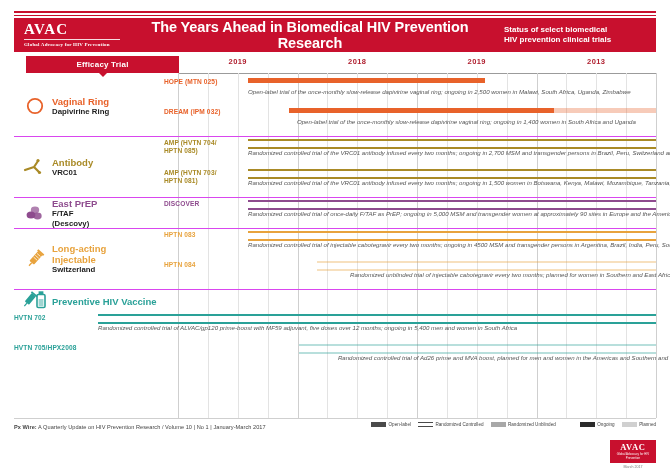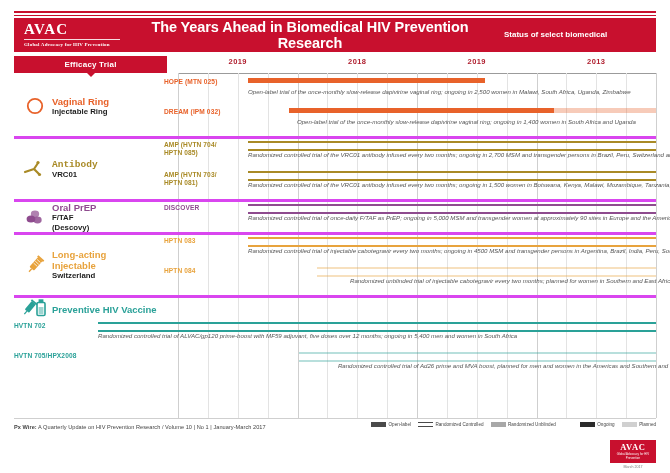--- a/index.html
+++ b/index.html
@@ -90,21 +90,21 @@
   
   .axis-head {
     position: absolute;
     left: 14px;
     top: 56px;
     width: 642px;
     height: 20px;
   }
   .efficacy-tab {
     position: absolute;
-    left: 0;
+    left: 12px;
     top: 0;
     width: 153px;
     height: 17px;
     background: #c8102e;
     color: #fff;
     font-size: 8px;
     font-weight: 700;
     display: flex;
     align-items: center;
     justify-content: center;
@@ -166,21 +166,21 @@
 
   
   .sections {
     position: absolute;
     left: 14px;
     top: 76px;
     width: 642px;
   }
   .section {
     position: relative;
-    border-bottom: 3px solid #d946ef;
+    border-bottom: 1px solid #d946ef;
     display: flex;
   }
   .section:last-child { border-bottom: none; flex-direction: column; }
 
   .sec-left {
     width: 150px;
     flex: none;
     position: relative;
     display: flex;
     align-items: center;
@@ -345,20 +345,21 @@
 
   <div class="banner">
     <div class="logo">
       <div class="logo-mark">AVAC</div>
       <div class="logo-rule"></div>
       <div class="logo-tag">Global Advocacy for HIV Prevention</div>
     </div>
     <div class="banner-title">The Years Ahead in Biomedical HIV Prevention Research</div>
     <div class="banner-status">
       <div>Status of select biomedical</div>
+      <div>HIV prevention clinical trials</div>
     </div>
   </div>
 
   <div class="axis-head">
     <div class="efficacy-tab">Efficacy Trial</div>
     <div class="year-labels" id="year-labels">
         <div class="year-label">2019</div>
         <div class="year-label">2018</div>
         <div class="year-label">2019</div>
         <div class="year-label">2013</div>
@@ -389,21 +390,21 @@
   <div class="sections" id="sections">
       <div class="section">
         <div class="sec-left">
           <div class="sec-icon">
             <svg width="20" height="20" viewBox="0 0 20 20">
               <circle cx="10" cy="10" r="7.2" fill="none" stroke="#e8622a" stroke-width="1.8"></circle>
             </svg>
           </div>
           <div class="sec-titles">
             <div class="sec-title" style="color: rgb(232, 98, 42);">Vaginal Ring</div>
-            <div class="sec-sub">Injectable Ring</div>
+            <div class="sec-sub">Dapivirine Ring</div>
           </div>
         </div>
         <div class="sec-right">
           <div class="trial-row">
             <div class="trial-name" style="color: rgb(232, 98, 42);">HOPE (MTN 025)</div>
             <div class="bar-area">
               <div class="bar open-label" style="left: 0%; width: 58%; color: rgb(232, 98, 42); background: rgb(232, 98, 42);"></div>
               <div class="desc" style="left: 0%;">Open-label trial of the once-monthly slow-release dapivirine vaginal ring; ongoing in 2,500 women in Malawi, South Africa, Uganda, Zimbabwe</div>
             </div>
           </div>
@@ -420,21 +421,21 @@
       <div class="section">
         <div class="sec-left">
           <div class="sec-icon">
             <svg width="24" height="20" viewBox="0 0 24 20">
               <path d="M2 13 L11 10 M11 10 L15 4 M11 10 L16 15" stroke="#a98a26" stroke-width="2.2" fill="none" stroke-linecap="round"></path>
               <circle cx="15" cy="3.5" r="1.6" fill="#a98a26"></circle>
               <circle cx="16.5" cy="15.5" r="1.6" fill="#a98a26"></circle>
             </svg>
           </div>
           <div class="sec-titles">
-            <div class="sec-title" style="color: rgb(169, 138, 38); font-family: Liberation Mono, monospace;">Antibody</div>
+            <div class="sec-title" style="color: rgb(169, 138, 38);">Antibody</div>
             <div class="sec-sub">VRC01</div>
           </div>
         </div>
         <div class="sec-right">
           <div class="trial-row">
             <div class="trial-name" style="color: rgb(169, 138, 38);">AMP (HVTN 704/<br>HPTN 085)</div>
             <div class="bar-area">
               <div class="bar rct" style="left: 0%; width: 100%; color: rgb(169, 138, 38);"></div>
               <div class="desc" style="left: 0%;">Randomized controlled trial of the VRC01 antibody infused every two months; ongoing in 2,700 MSM and transgender persons in Brazil, Peru, Switzerland and US</div>
             </div>
@@ -451,21 +452,21 @@
       <div class="section">
         <div class="sec-left">
           <div class="sec-icon">
             <svg width="22" height="20" viewBox="0 0 22 20">
               <ellipse cx="7" cy="12" rx="4.4" ry="3.6" fill="#8e4b8e"></ellipse>
               <ellipse cx="13.5" cy="13" rx="4.2" ry="3.4" fill="#8e4b8e" opacity="0.85"></ellipse>
               <ellipse cx="11" cy="7" rx="4.2" ry="3.4" fill="#8e4b8e" opacity="0.7"></ellipse>
             </svg>
           </div>
           <div class="sec-titles">
-            <div class="sec-title" style="color: rgb(142, 75, 142);">Oral PrEP</div>
+            <div class="sec-title" style="color: rgb(142, 75, 142);">East PrEP</div>
             <div class="sec-sub">F/TAF<br>(Descovy)</div>
           </div>
         </div>
         <div class="sec-right">
           <div class="trial-row">
             <div class="trial-name" style="color: rgb(142, 75, 142);">DISCOVER</div>
             <div class="bar-area">
               <div class="bar rct" style="left: 0%; width: 100%; color: rgb(142, 75, 142);"></div>
               <div class="desc" style="left: 0%;">Randomized controlled trial of once-daily F/TAF as PrEP; ongoing in 5,000 MSM and transgender women at approximately 90 sites in Europe and the Americas</div>
             </div>

